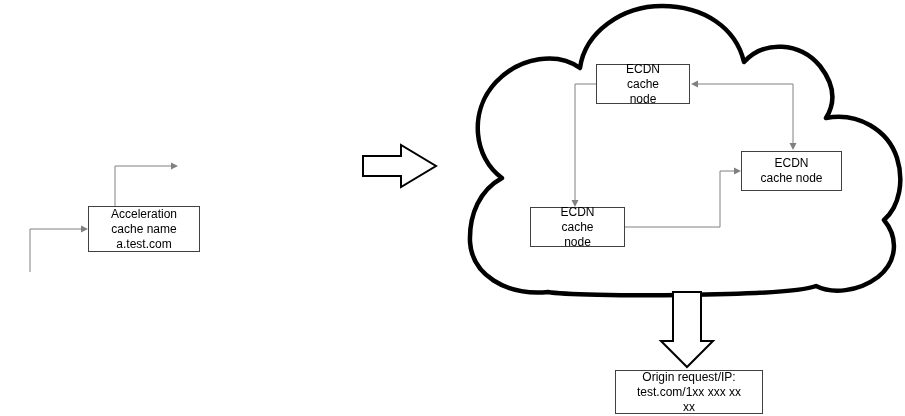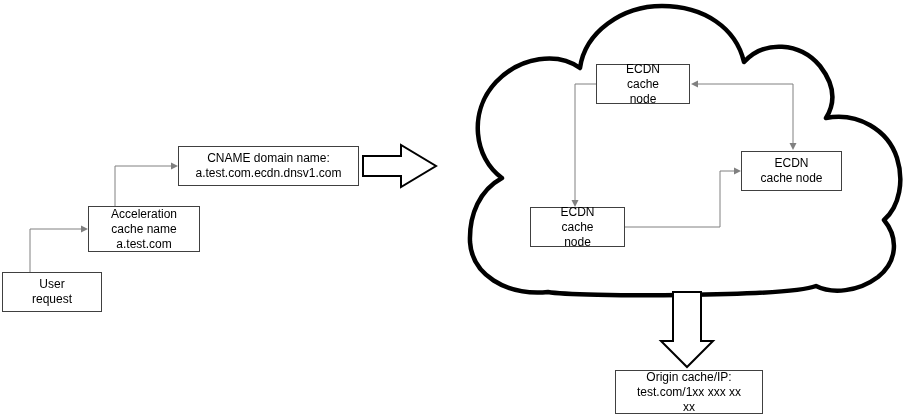--- a/index.html
+++ b/index.html
@@ -85,34 +85,31 @@
 
     <path class="conn" d="M793 146 V84 H696"></path>
     <polygon class="head" points="691,84 698,80.5 698,87.5"></polygon>
     <polygon class="head" points="793,150 789.5,143 796.5,143"></polygon>
 
     <path class="conn" d="M625 227 H720 V171 H736"></path>
     <polygon class="head" points="741,171 734,167.5 734,174.5"></polygon>
 
   </svg>
 
-  <div class="box box-user">User request</div>
 
   <div class="box box-accel">Acceleration
 cache name
 a.test.com</div>
 
-  <div class="box box-cname">CNAME domain name:
-a.test.com.ecdn.dnsv1.com</div>
 
   <div class="box box-node-top">ECDN
 cache node</div>
 
   <div class="box box-node-right">ECDN
 cache node</div>
 
   <div class="box box-node-bl">ECDN
 cache node</div>
 
-  <div class="box box-origin">Origin cache/IP:
+  <div class="box box-origin">Origin request/IP:
 test.com/1xx xxx xx xx</div>
 
 </div>
 
 </body></html>

